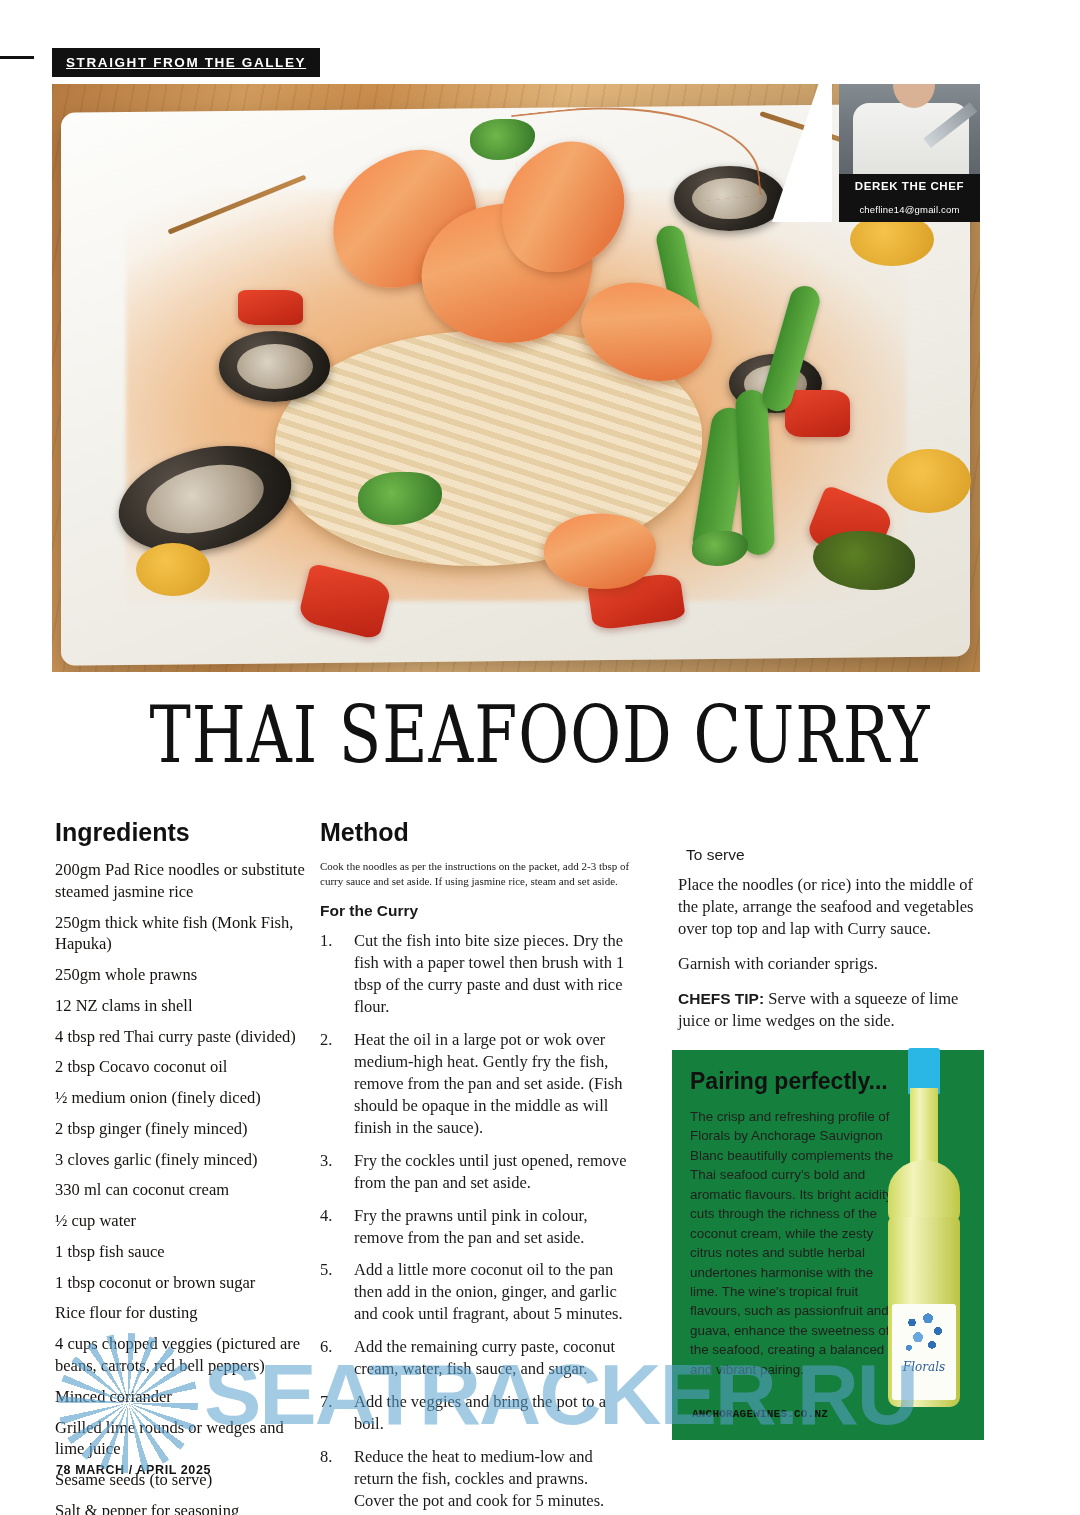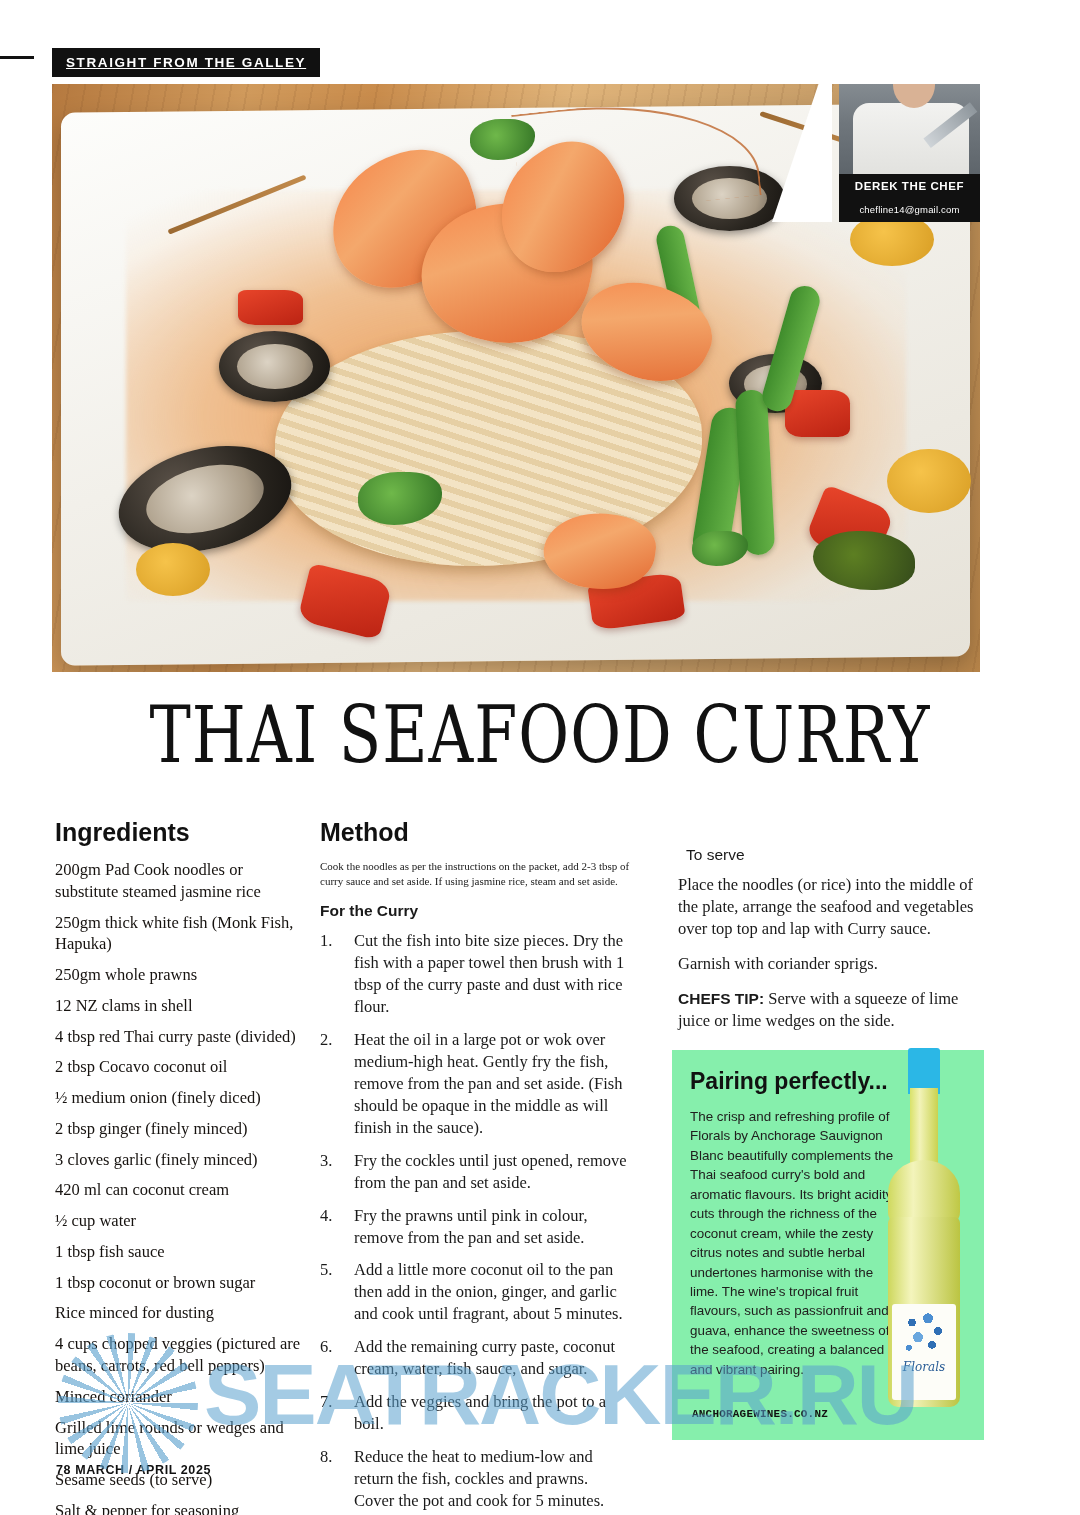--- a/index.html
+++ b/index.html
@@ -217,21 +217,21 @@
   .srv-h {
     font-family:"Liberation Sans", sans-serif;
     font-weight:normal; font-size:15.5px; margin-bottom:10px;margin-left:8px;
   }
   .srv-p { font-size:16.5px; line-height:1.33; margin-bottom:13px; }
   .srv-p b { font-family:"Liberation Sans", sans-serif; font-size:15.5px; }
 
   
   .pairing {
     position:absolute; left:672px; top:1050px; width:312px; height:390px;
-    background:#86efac;
+    background:#15803d;
   }
   .pairing h3 {
     margin:0; padding:18px 0 0 18px;
     font-family:"Liberation Sans", sans-serif;
     font-size:23px; font-weight:bold; color:#111;
   }
   .pairing p {
     margin:12px 18px 0 18px;
     font-family:"Liberation Sans", sans-serif;
     font-size:13.4px; line-height:1.45; color:#20201e;
@@ -396,34 +396,34 @@
       <div class="nm">DEREK THE CHEF</div>
       <div class="em">chefline14@gmail.com</div>
     </div>
   </div>
 </div>
 
 <div class="title">THAI SEAFOOD CURRY</div>
 
 <div class="col c-ing">
   <div class="col-h">Ingredients</div>
-  <div class="ing-item">200gm Pad Cook noodles or substitute steamed jasmine rice</div>
+  <div class="ing-item">200gm Pad Rice noodles or substitute steamed jasmine rice</div>
   <div class="ing-item">250gm thick white fish (Monk Fish, Hapuka)</div>
   <div class="ing-item">250gm whole prawns</div>
   <div class="ing-item">12 NZ clams in shell</div>
   <div class="ing-item">4 tbsp red Thai curry paste (divided)</div>
   <div class="ing-item">2 tbsp Cocavo coconut oil</div>
   <div class="ing-item">½ medium onion (finely diced)</div>
   <div class="ing-item">2 tbsp ginger (finely minced)</div>
   <div class="ing-item">3 cloves garlic (finely minced)</div>
-  <div class="ing-item">420 ml can coconut cream</div>
+  <div class="ing-item">330 ml can coconut cream</div>
   <div class="ing-item">½ cup water</div>
   <div class="ing-item">1 tbsp fish sauce</div>
   <div class="ing-item">1 tbsp coconut or brown sugar</div>
-  <div class="ing-item">Rice minced for dusting</div>
+  <div class="ing-item">Rice flour for dusting</div>
   <div class="ing-item">4 cups chopped veggies (pictured are beans, carrots, red bell peppers)</div>
   <div class="ing-item">Minced coriander</div>
   <div class="ing-item">Grilled lime rounds or wedges and lime juice</div>
   <div class="ing-item">Sesame seeds (to serve)</div>
   <div class="ing-item">Salt &amp; pepper for seasoning</div>
 </div>
 
 <div class="col c-met">
   <div class="col-h">Method</div>
   <div class="m-para">Cook the noodles as per the instructions on the packet, add 2-3 tbsp of curry sauce and set aside. If using jasmine rice, steam and set aside.</div>

